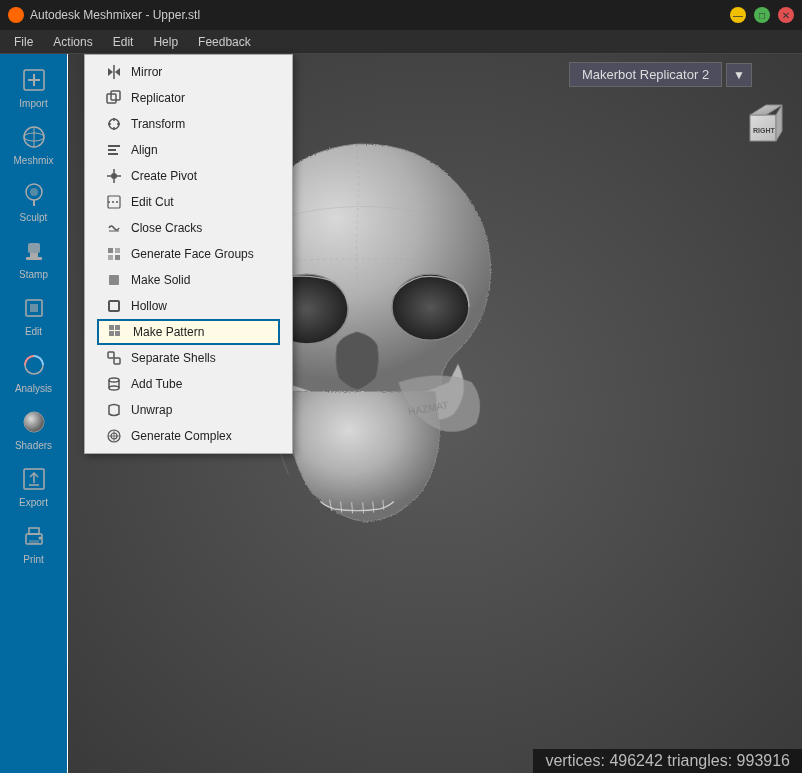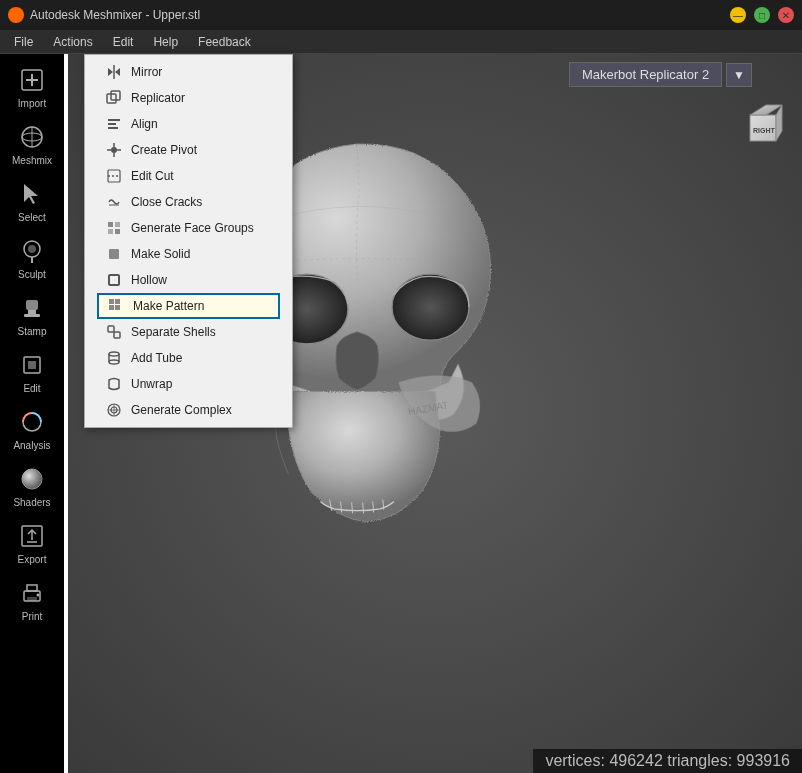--- a/index.html
+++ b/index.html
@@ -77,26 +77,26 @@
     #main {
       display: flex;
       width: 100%;
       height: calc(773px - 54px);
       position: relative;
     }
 
     
     #sidebar {
       width: 68px;
-      background: #000000;
+      background: #0369a1;
       display: flex;
       flex-direction: column;
       align-items: center;
       padding: 4px 0;
-      border-right: 4px solid #ffffff;
+      border-right: 1px solid #ffffff;
       z-index: 10;
     }
     .sidebar-tool {
       width: 60px;
       display: flex;
       flex-direction: column;
       align-items: center;
       padding: 6px 0;
       cursor: pointer;
       color: #bbb;
@@ -266,28 +266,20 @@
       <div class="icon">
         <svg width="28" height="28" viewBox="0 0 28 28">
           <circle cx="14" cy="14" r="10" fill="none" stroke="#aaa" stroke-width="1.5"></circle>
           <ellipse cx="14" cy="14" rx="10" ry="4" fill="none" stroke="#aaa" stroke-width="1"></ellipse>
           <line x1="14" y1="4" x2="14" y2="24" stroke="#aaa" stroke-width="1"></line>
         </svg>
       </div>
       <span>Meshmix</span>
     </div>
 
-    <div class="sidebar-tool">
-      <div class="icon">
-        <svg width="28" height="28" viewBox="0 0 28 28">
-          <polygon points="6,4 6,22 11,17 15,24 17,23 13,16 20,16" fill="#aaa"></polygon>
-        </svg>
-      </div>
-      <span>Select</span>
-    </div>
 
     <div class="sidebar-tool">
       <div class="icon">
         <svg width="28" height="28" viewBox="0 0 28 28">
           <circle cx="14" cy="12" r="8" fill="none" stroke="#aaa" stroke-width="1.5"></circle>
           <line x1="14" y1="20" x2="14" y2="26" stroke="#aaa" stroke-width="2"></line>
           <circle cx="14" cy="12" r="4" fill="#aaa" opacity="0.5"></circle>
         </svg>
       </div>
       <span>Sculpt</span>
@@ -384,20 +376,32 @@
     <div class="dropdown-item">
       <div class="di-icon">
         <svg width="16" height="16" viewBox="0 0 16 16">
             <rect x="1" y="4" width="9" height="9" rx="1" fill="none" stroke="#555" stroke-width="1.5"></rect>
             <rect x="5" y="1" width="9" height="9" rx="1" fill="none" stroke="#555" stroke-width="1.5"></rect>
           </svg>
       </div>
       <span>Replicator</span>
     </div>
 
+    <div class="dropdown-item">
+      <div class="di-icon">
+        <svg width="16" height="16" viewBox="0 0 16 16">
+            <circle cx="8" cy="8" r="5" fill="none" stroke="#555" stroke-width="1.5"></circle>
+            <line x1="8" y1="2" x2="8" y2="5" stroke="#555" stroke-width="1.5"></line>
+            <line x1="8" y1="11" x2="8" y2="14" stroke="#555" stroke-width="1.5"></line>
+            <line x1="2" y1="8" x2="5" y2="8" stroke="#555" stroke-width="1.5"></line>
+            <line x1="11" y1="8" x2="14" y2="8" stroke="#555" stroke-width="1.5"></line>
+          </svg>
+      </div>
+      <span>Transform</span>
+    </div>
 
     <div class="dropdown-item">
       <div class="di-icon">
         <svg width="16" height="16" viewBox="0 0 16 16">
             <rect x="2" y="3" width="12" height="2" fill="#555"></rect>
             <rect x="2" y="7" width="8" height="2" fill="#555"></rect>
             <rect x="2" y="11" width="10" height="2" fill="#555"></rect>
           </svg>
       </div>
       <span>Align</span>

